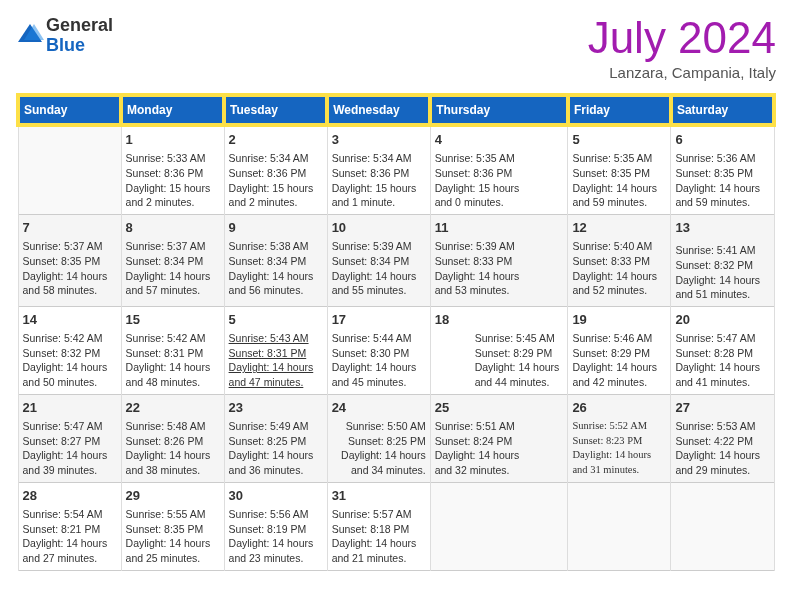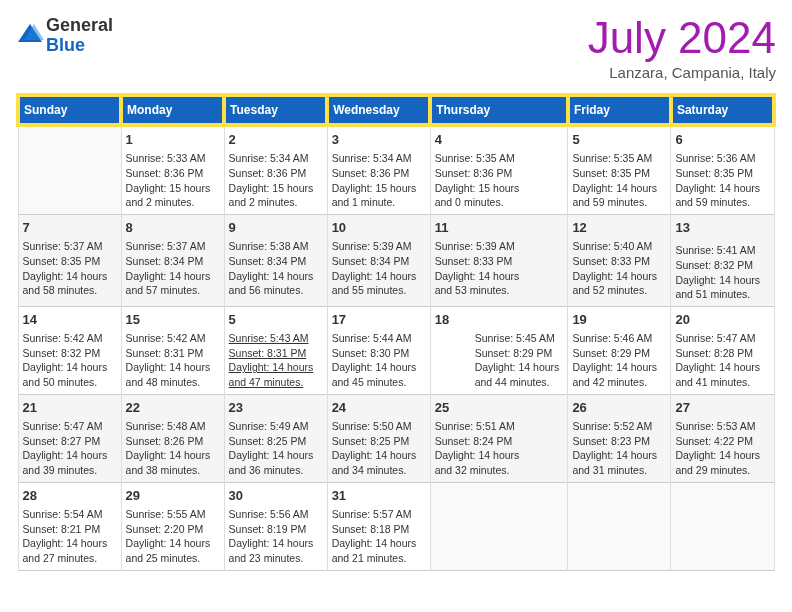--- a/index.html
+++ b/index.html
@@ -295,35 +295,35 @@
         </td>
         <td>
           <span class="day-number">23</span>
           <div class="day-info" style="white-space: pre-line;">Sunrise: 5:49 AM
 Sunset: 8:25 PM
 Daylight: 14 hours
 and 36 minutes.</div>
         </td>
         <td>
           <span class="day-number">24</span>
-          <div class="day-info" style="white-space: pre-line;">Sunrise: 5:50 AM
+          <div class="day-info" style="white-space: pre-line; text-align: right;">Sunrise: 5:50 AM
 Sunset: 8:25 PM
 Daylight: 14 hours
 and 34 minutes.</div>
         </td>
         <td>
           <span class="day-number">25</span>
           <div class="day-info" style="white-space: pre-line;">Sunrise: 5:51 AM
 Sunset: 8:24 PM
 Daylight: 14 hours
 and 32 minutes.</div>
         </td>
         <td>
           <span class="day-number">26</span>
-          <div class="day-info" style="white-space: pre-line;">Sunrise: 5:52 AM
+          <div class="day-info" style="white-space: pre-line; font-family: Liberation Serif, serif;">Sunrise: 5:52 AM
 Sunset: 8:23 PM
 Daylight: 14 hours
 and 31 minutes.</div>
         </td>
         <td>
           <span class="day-number">27</span>
           <div class="day-info" style="white-space: pre-line;">Sunrise: 5:53 AM
 Sunset: 4:22 PM
 Daylight: 14 hours
 and 29 minutes.</div>
@@ -333,21 +333,21 @@
         <td>
           <span class="day-number">28</span>
           <div class="day-info" style="white-space: pre-line;">Sunrise: 5:54 AM
 Sunset: 8:21 PM
 Daylight: 14 hours
 and 27 minutes.</div>
         </td>
         <td>
           <span class="day-number">29</span>
           <div class="day-info" style="white-space: pre-line;">Sunrise: 5:55 AM
-Sunset: 2:20 PM
+Sunset: 8:35 PM
 Daylight: 14 hours
 and 25 minutes.</div>
         </td>
         <td>
           <span class="day-number">30</span>
           <div class="day-info" style="white-space: pre-line;">Sunrise: 5:56 AM
 Sunset: 8:19 PM
 Daylight: 14 hours
 and 23 minutes.</div>
         </td>

